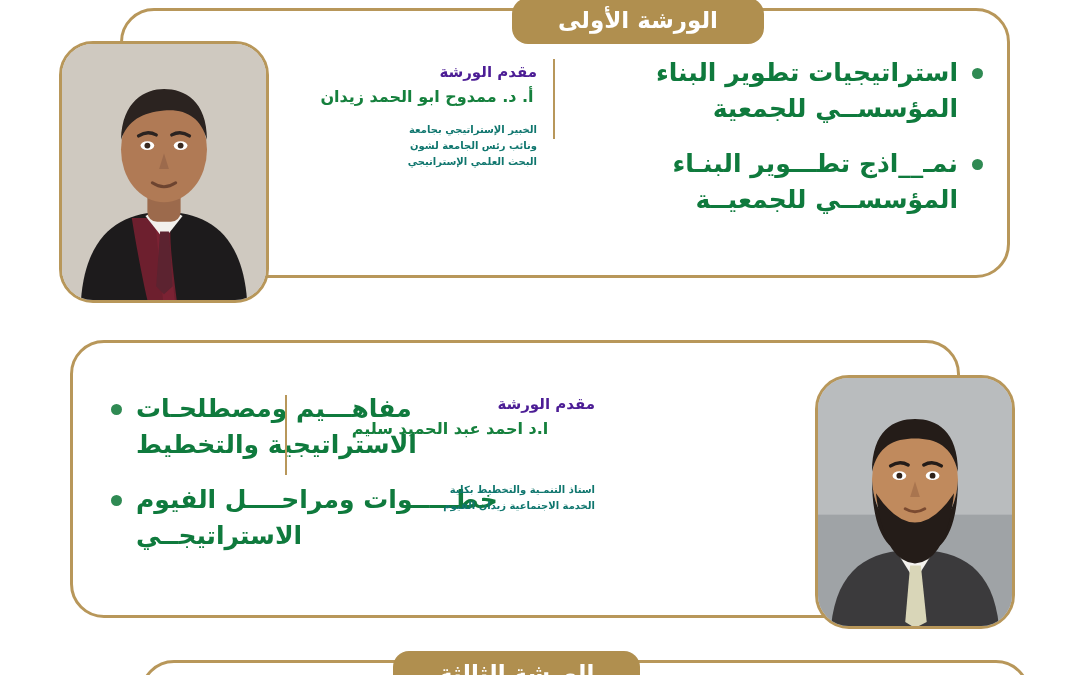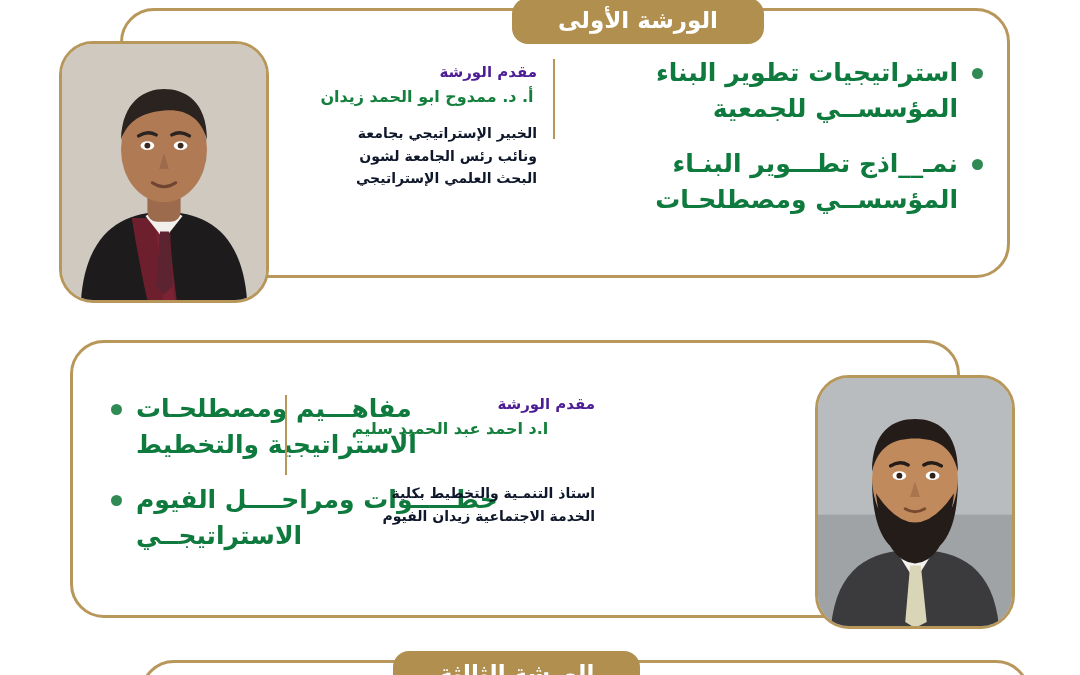--- a/index.html
+++ b/index.html
@@ -81,22 +81,22 @@
     margin-bottom: 6px;
   }
   .presenter .name {
     color: #15803d;
     font-size: 16px;
     font-weight: bold;
     margin-bottom: 16px;
     text-align: center;
   }
   .presenter .bio {
-    color: #0f172a;
-    font-size: 14px;
+    color: #0f766e;
+    font-size: 10px;
     font-weight: bold;
     line-height: 1.62;
   }
   .vrule {
     position: absolute;
     width: 2px;
     background: #b8975a;
   }
 
   
@@ -169,21 +169,21 @@
 
   <div class="card" id="card1">
 
     <div class="bullets" style="right:24px; top:44px; width:400px;text-align:right;">
       <div class="row">
         <span class="dot"></span>
         <span class="txt">استراتيجيات تطوير البناء المؤسســي للجمعية</span>
       </div>
       <div class="row">
         <span class="dot"></span>
-        <span class="txt">نمـ__اذج تطـــوير البنـاء المؤسســي ومصطلحـات</span>
+        <span class="txt">نمـ__اذج تطـــوير البنـاء المؤسســي للجمعيــة</span>
       </div>
     </div>
 
     <div class="vrule" style="right:452px; top:48px; height:80px;"></div>
 
     <div class="presenter" style="right:470px; top:52px; width:220px;">
       <div class="lead">مقدم الورشة</div>
       <div class="name">أ. د.  ممدوح ابو الحمد زيدان</div>
       <div class="bio">
         <div>الخبير الإستراتيجي بجامعة</div>

